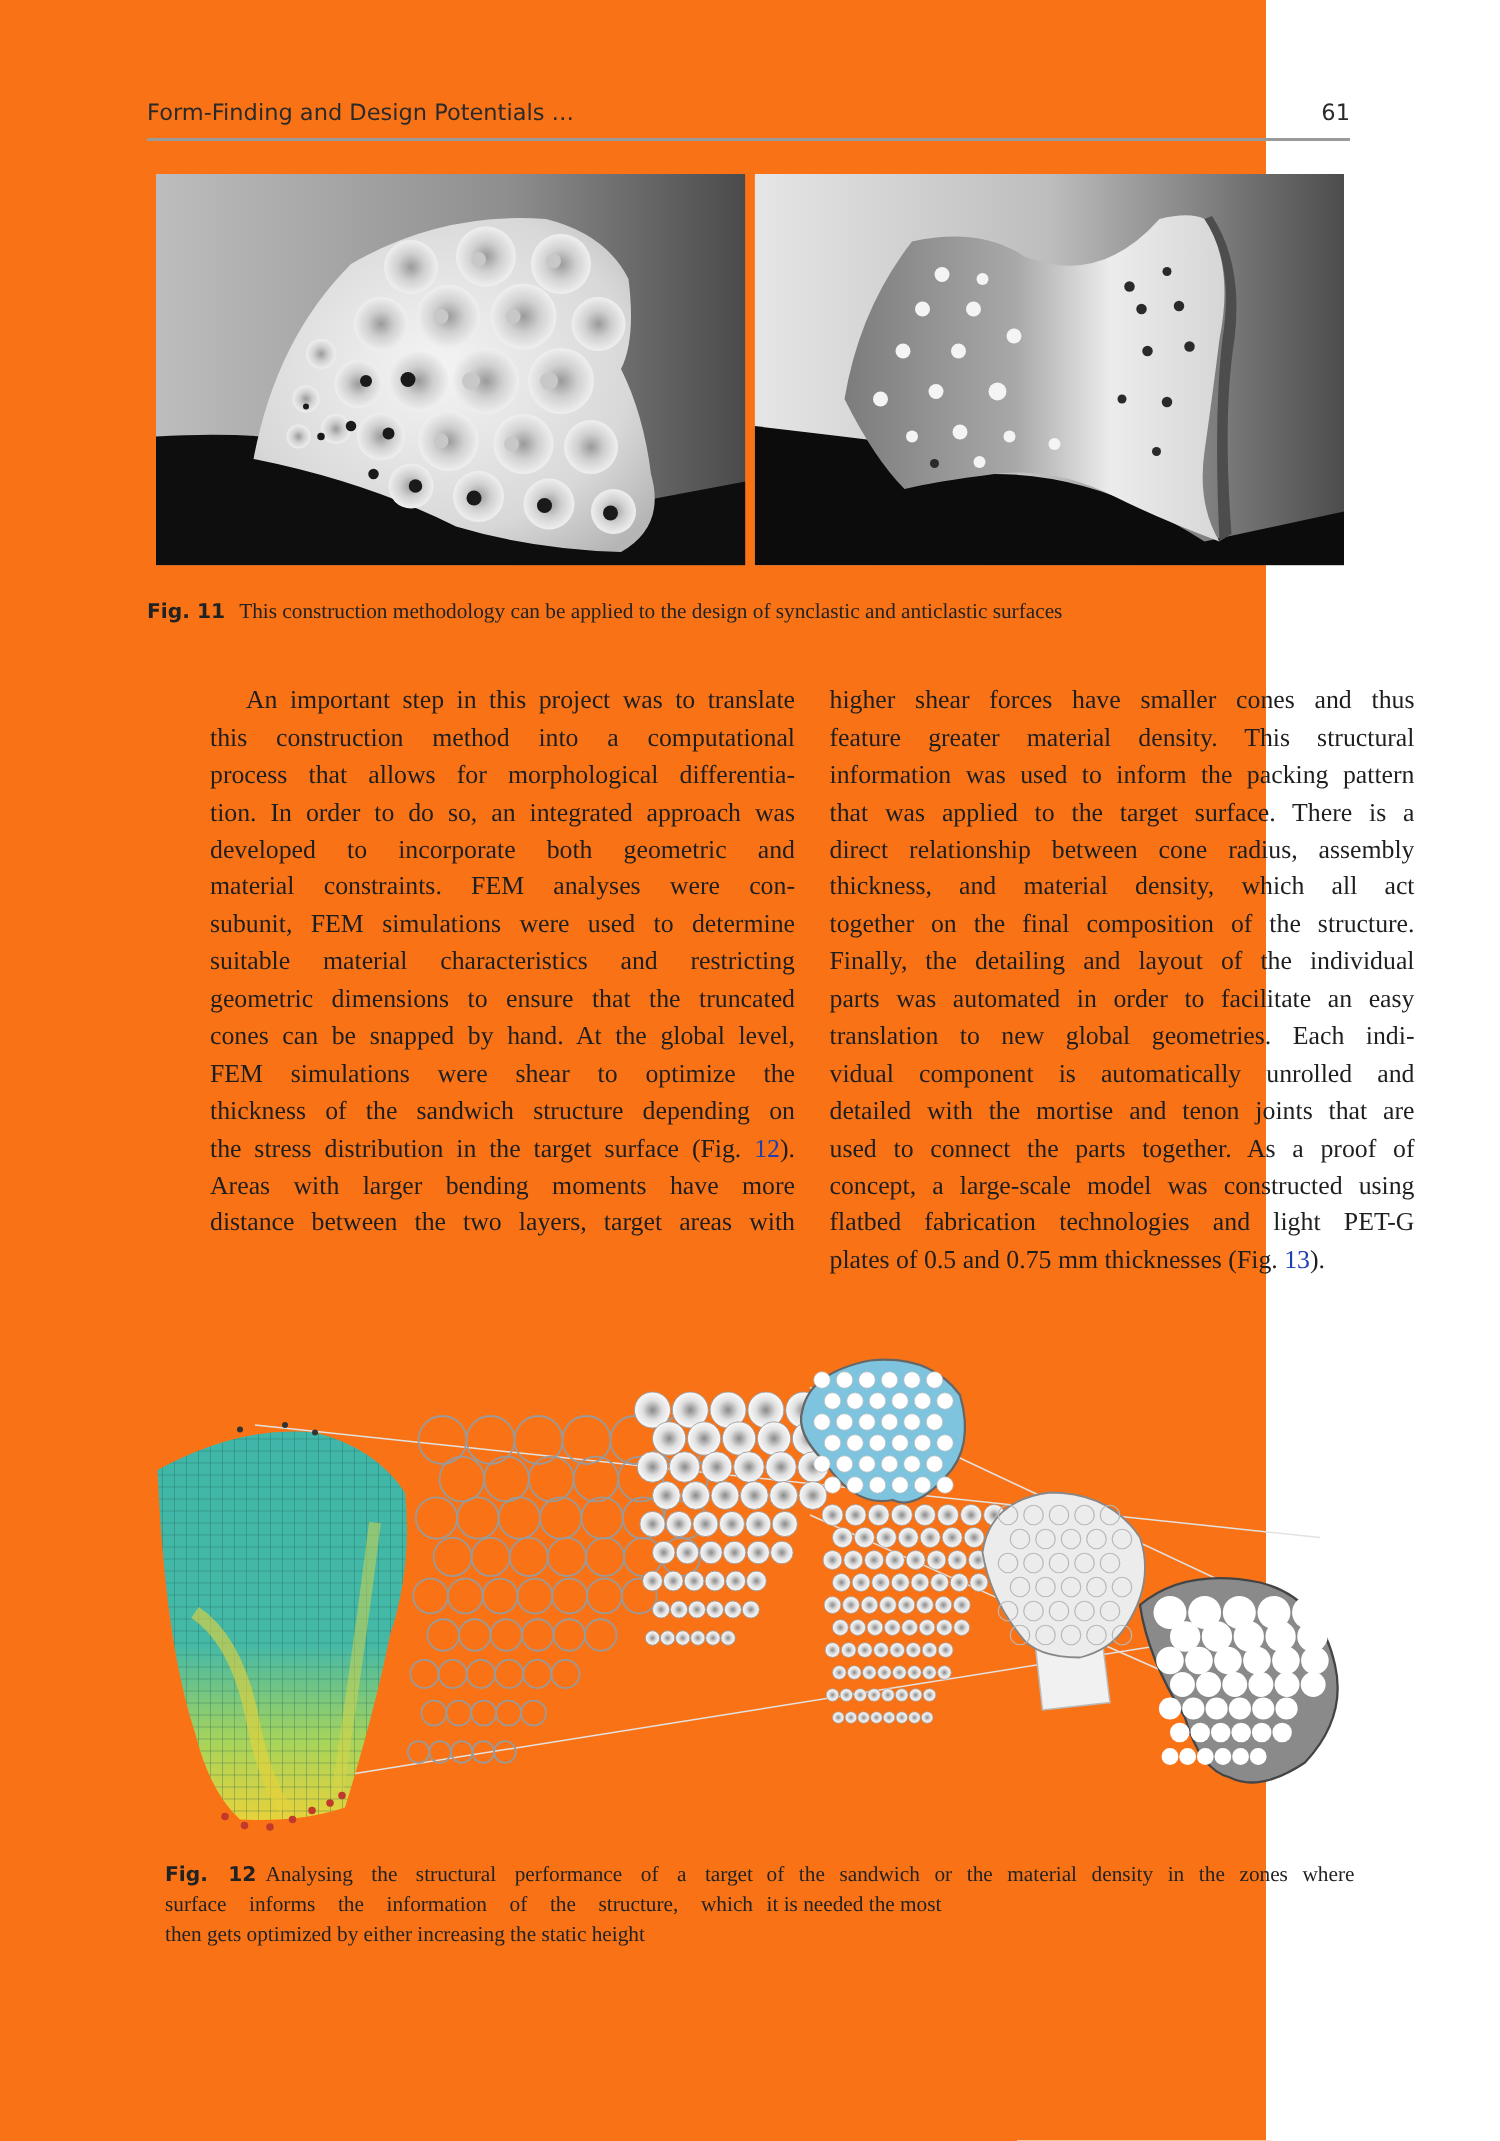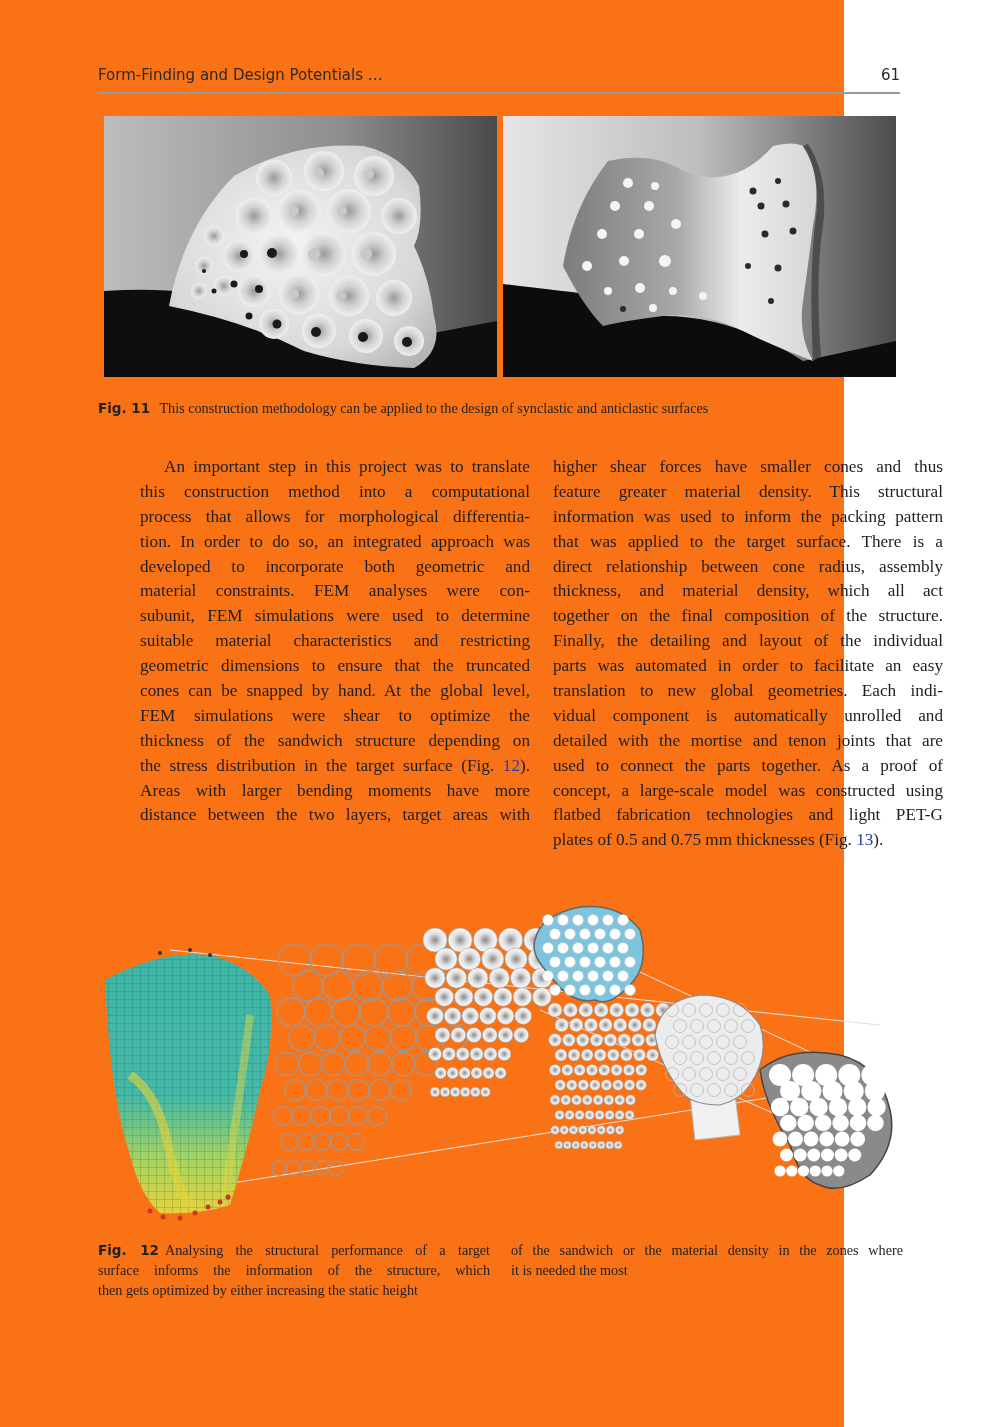--- a/index.html
+++ b/index.html
@@ -27,21 +27,21 @@
   .col.right { left: 511px; }
   .col .line { display: block; text-align: justify; text-align-last: justify; white-space: nowrap; height: 24.9px; overflow: visible; }
   .col .line.last { text-align-last: left; }
   .col .line.indent { padding-left: 24px; }
   .ref { color: #1f3fb0; }
 
   .fig12 { position: absolute; left: 100px; top: 895px; width: 810px; height: 330px; }
   .fig12 svg { width: 100%; height: 100%; display: block; }
 
   .cap12 { position: absolute; top: 1240px; width: 392px; }
-  .cap12.left { left: 98px; text-align: justify; }
+  .cap12.left { left: 110px; text-align: justify; }
   .cap12.right { left: 511px; }
   .cap12 .cline { display: block; white-space: nowrap; text-align: justify; text-align-last: justify; }
   .cap12 .cline.last { text-align-last: left; }
 </style>
 </head>
 <body>
 
 <div class="page">
 
   <div class="header">

